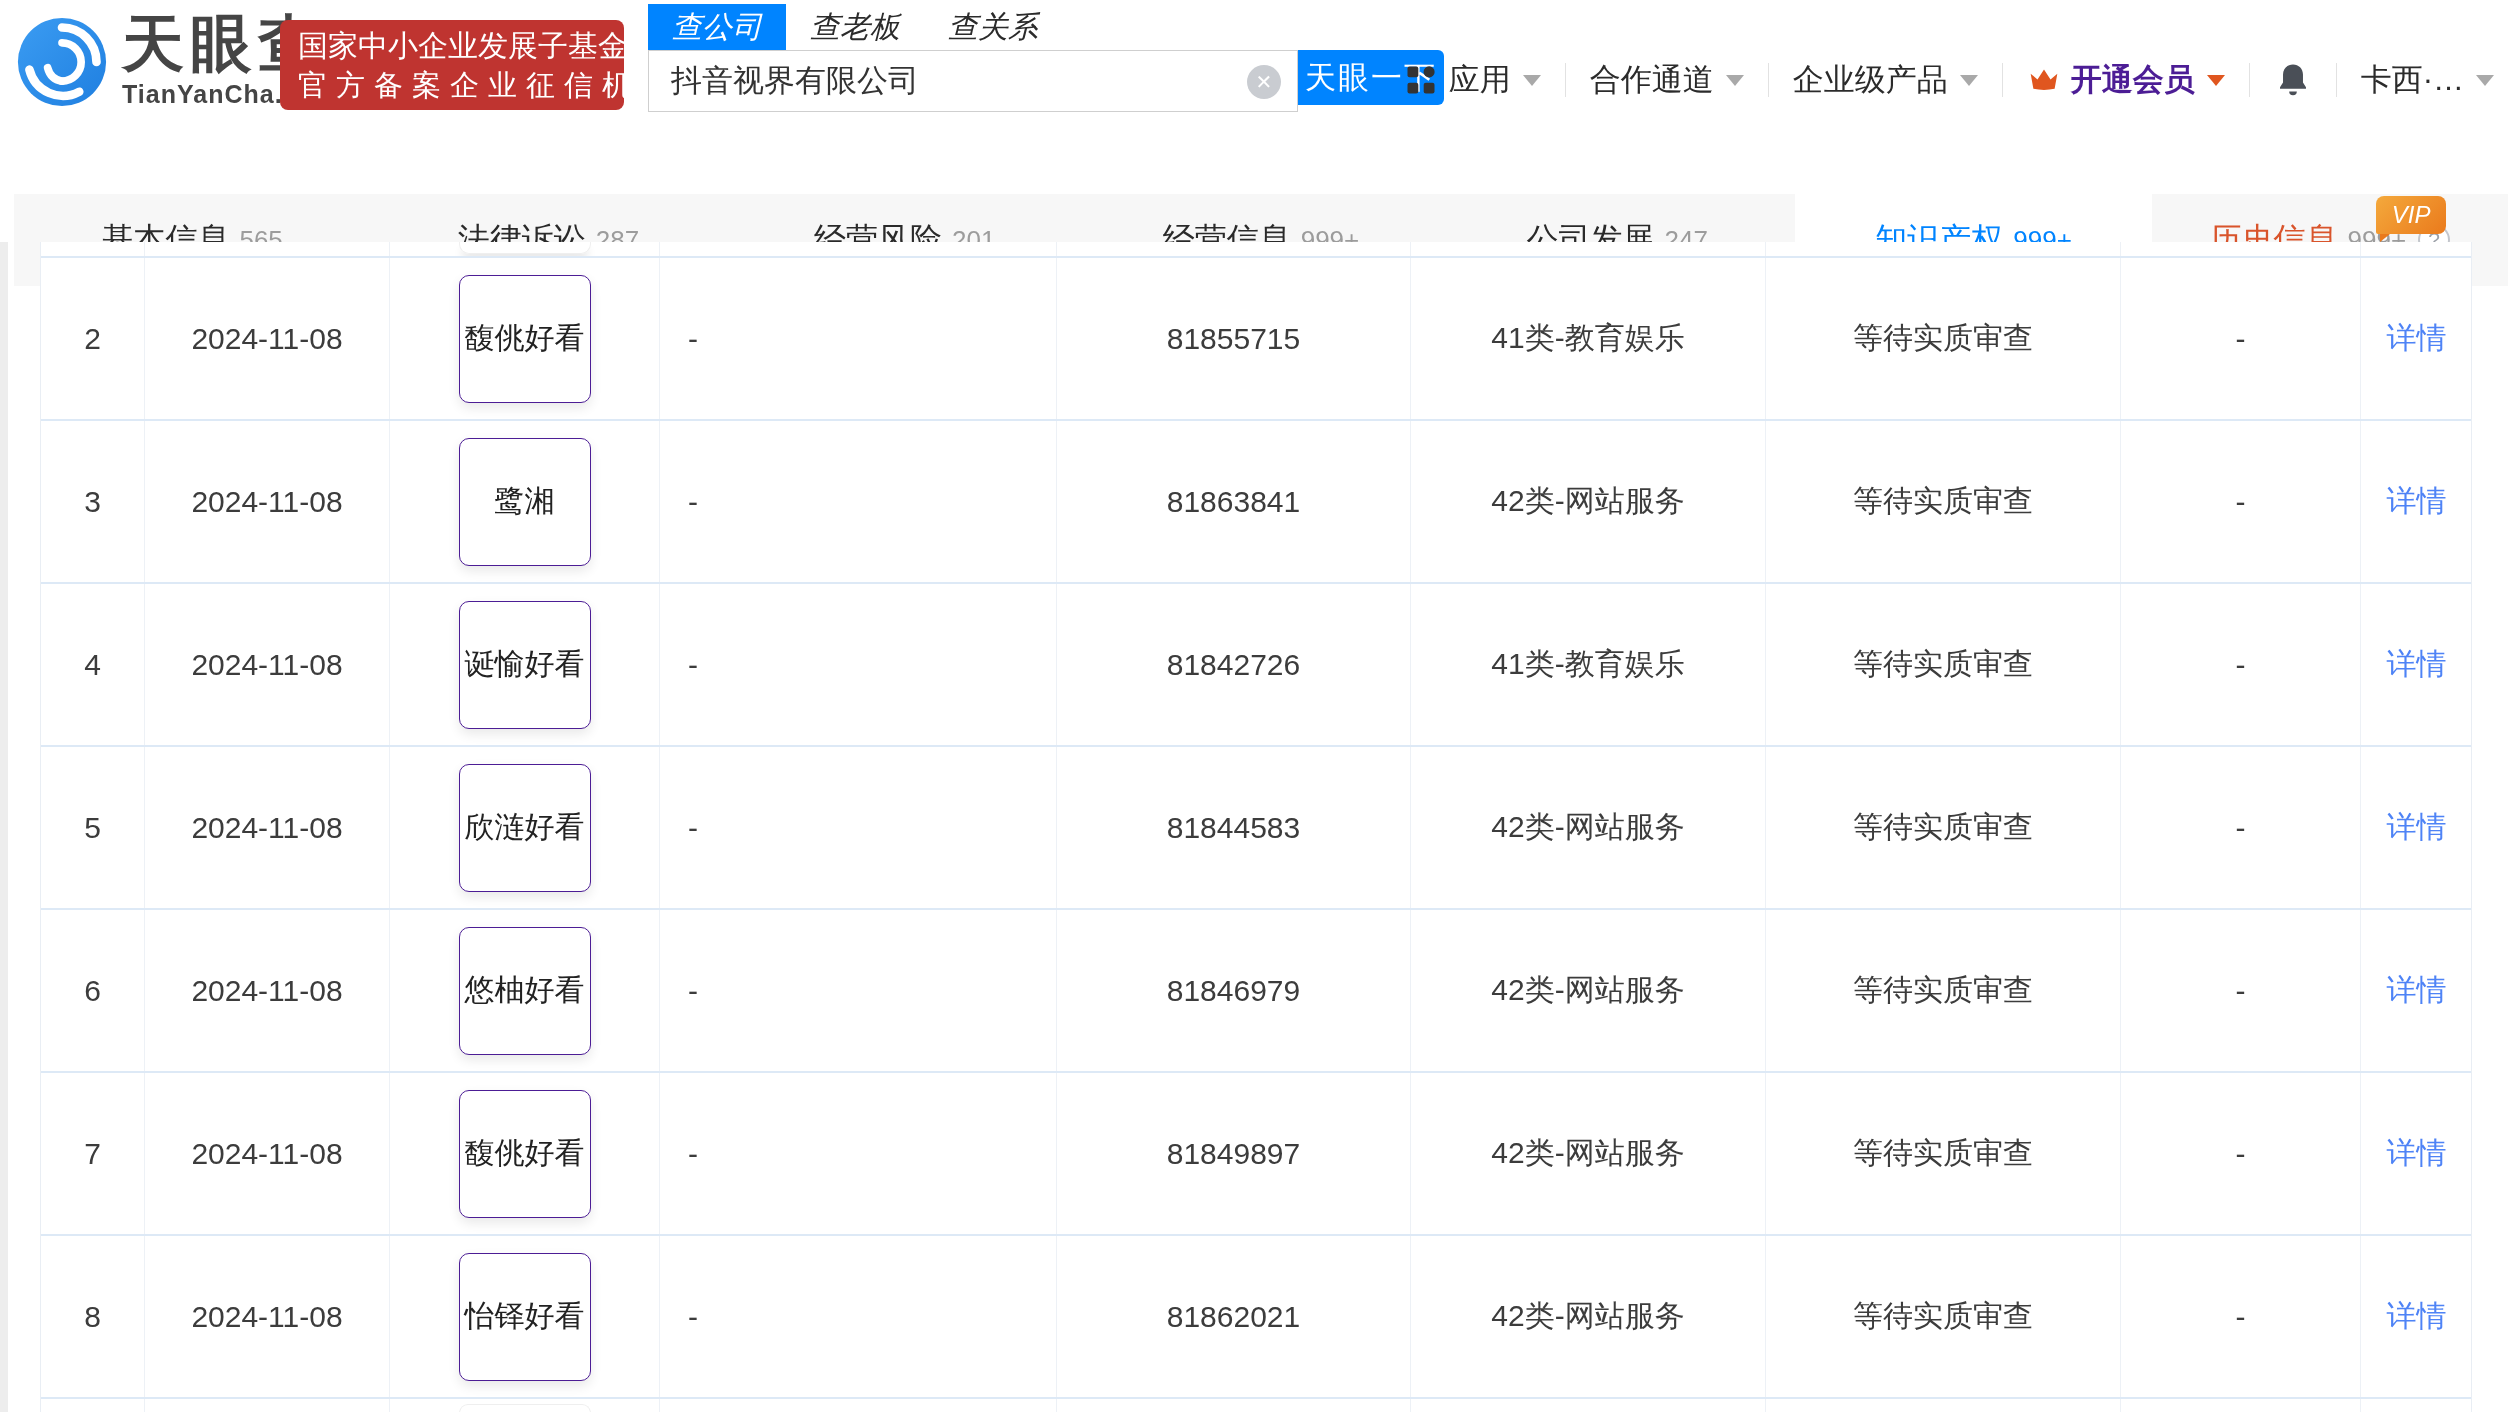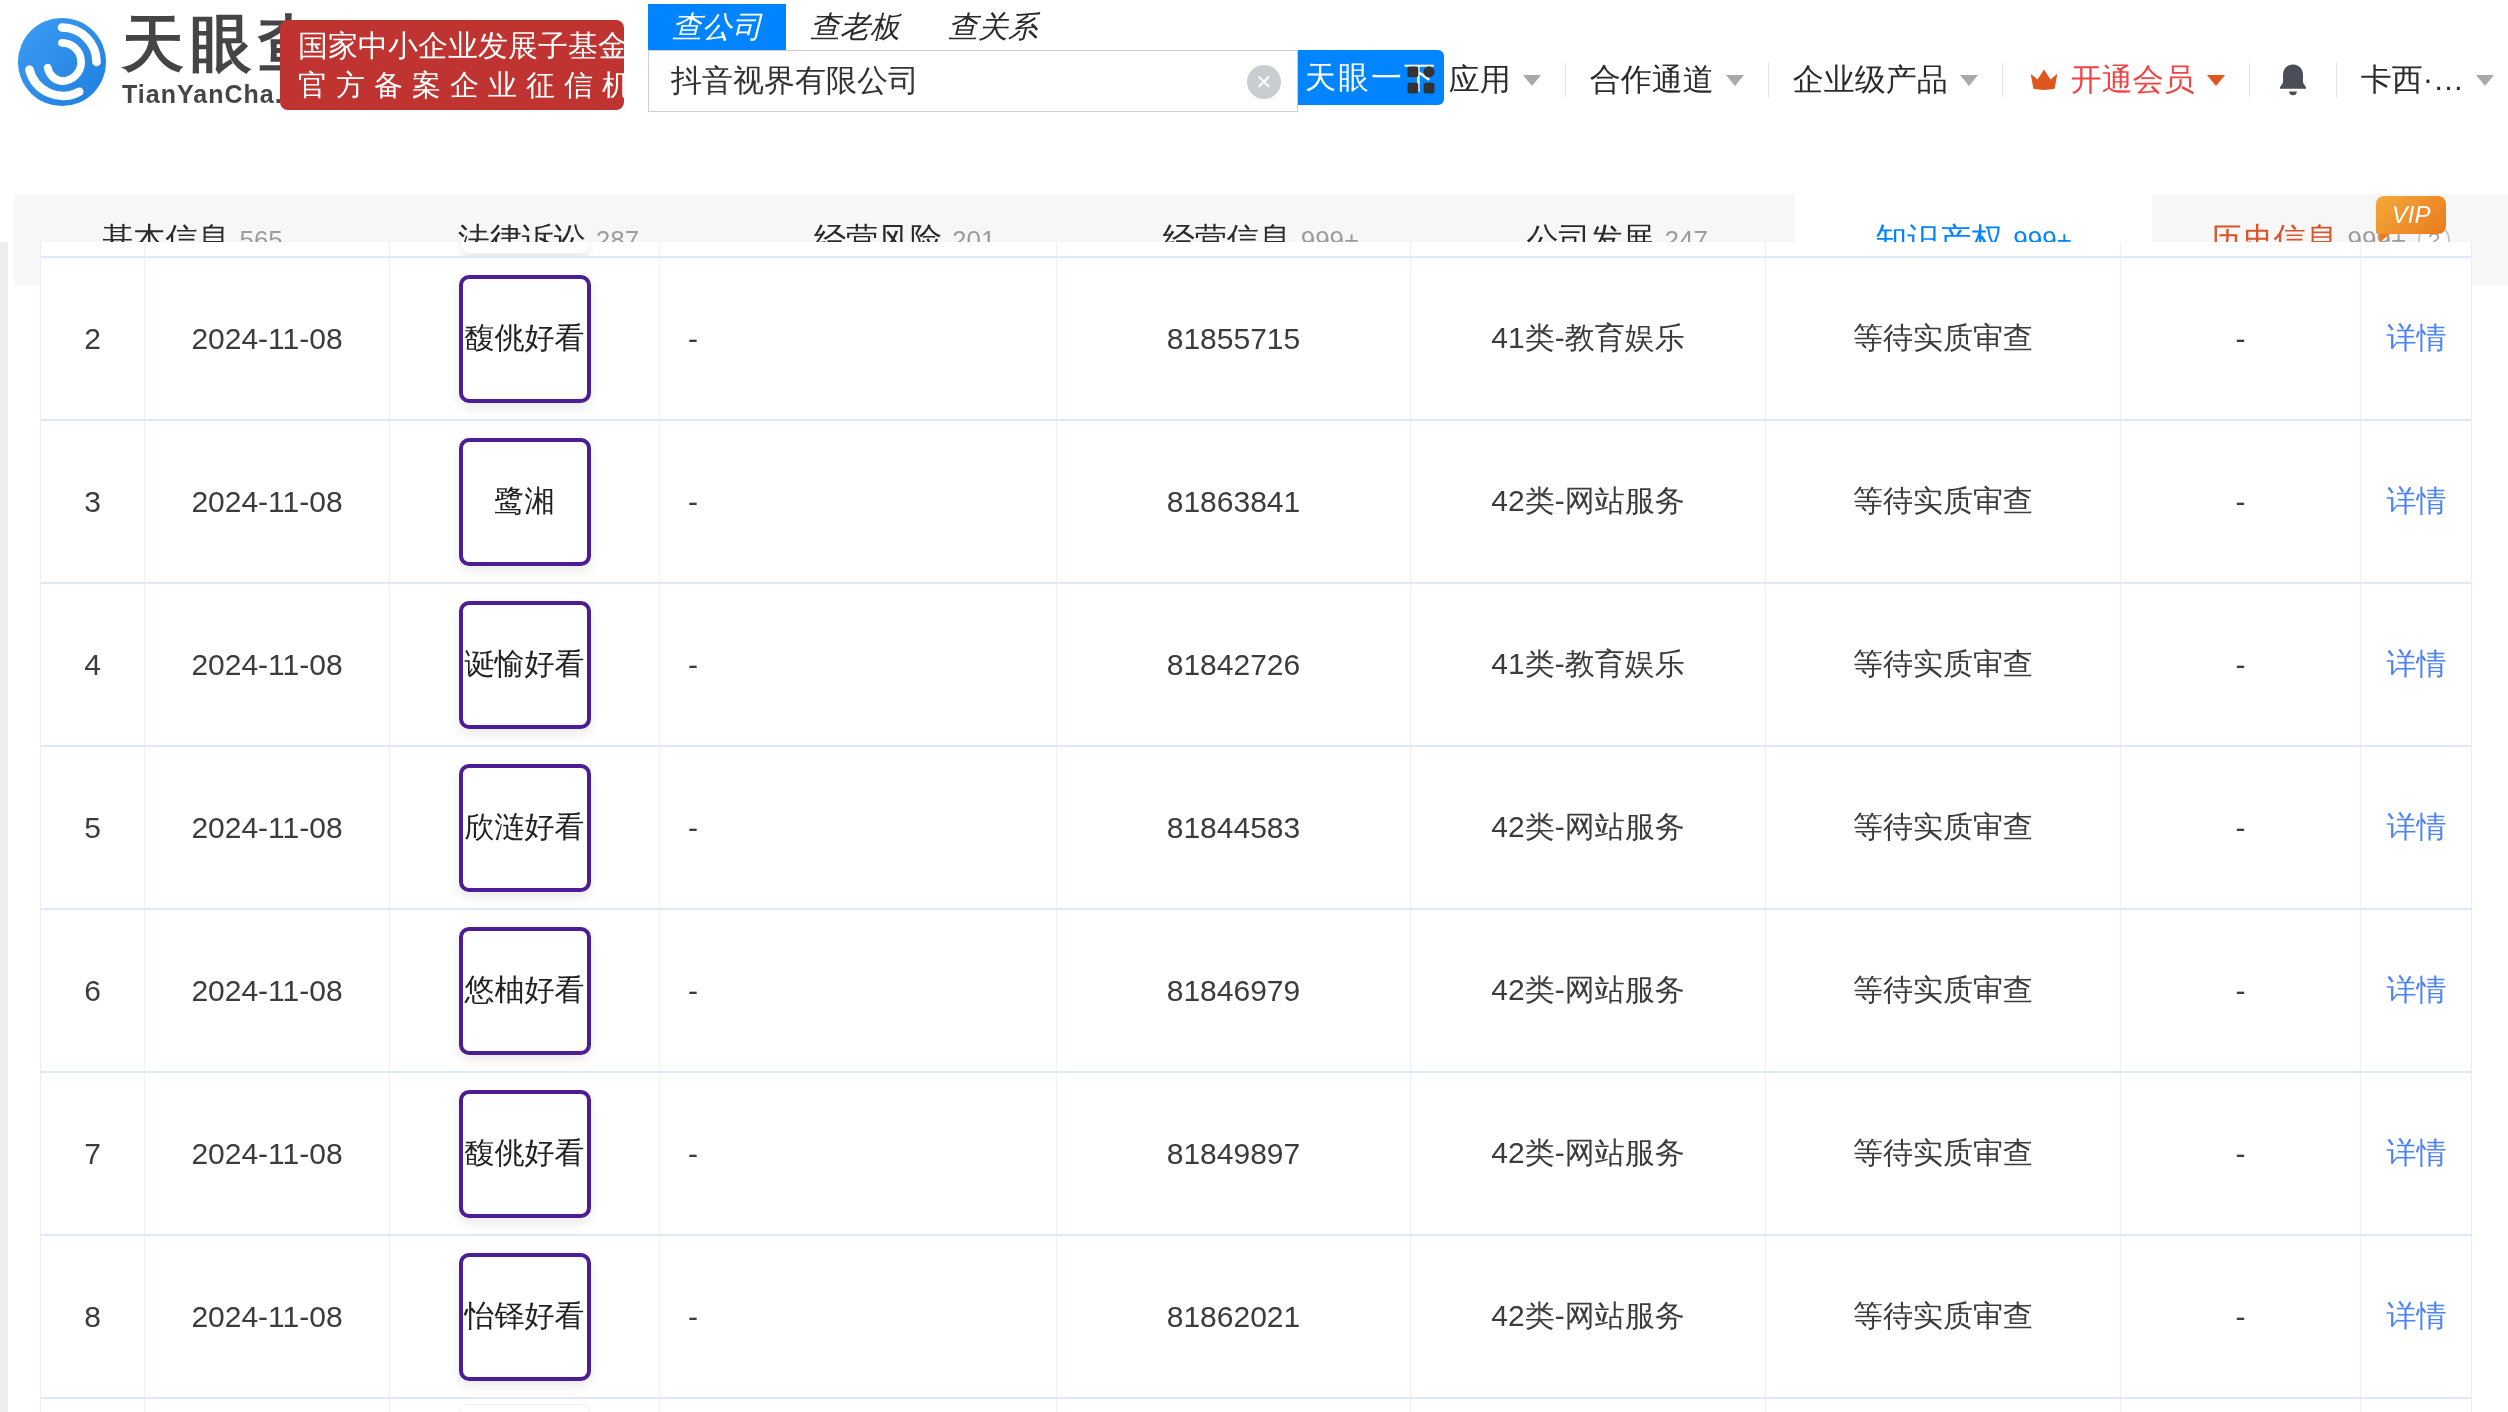--- a/index.html
+++ b/index.html
@@ -41,21 +41,21 @@
     width:146px; height:55px; background:#0084ff; color:#fff; font-size:31px; border:none;
     border-radius:0 6px 6px 0; cursor:pointer; font-family:inherit; letter-spacing:2px;
   }
   
   .top-nav { position:absolute; right:14px; top:52px; display:flex; align-items:center; height:56px; }
   .nav-item { display:flex; align-items:center; font-size:31px; color:#2b2b2b; cursor:pointer; white-space:nowrap; }
   .nav-item .glyph { margin-right:10px; display:flex; }
   .caret { width:0; height:0; border-left:9px solid transparent; border-right:9px solid transparent; border-top:11px solid #a9a9a9; margin-left:12px; }
   .caret.orange { border-top-color:#e0561f; }
   .nav-sep { width:1px; height:34px; background:#e2e2e2; margin:0 24px; }
-  .nav-vip { color:#ef4444; font-weight:normal; }
+  .nav-vip { color:#4c1d95; font-weight:bold; }
   .bell { display:flex; cursor:pointer; }
   
   .tabbar { position:absolute; left:14px; right:0; top:150px; height:92px; background:#f7f7f7; display:flex;margin-top:44px; }
   .tab { flex:1; display:flex; align-items:center; justify-content:center; font-size:32px; color:#2a2a2a; cursor:pointer; position:relative; }
   .tab .count { font-size:26px; color:#9c9c9c; margin-left:10px; }
   .tab.active { background:#fff; color:#0084ff; }
   .tab.active .count { color:#0084ff; }
   .tab.vip-tab { color:#d9542b; }
   .q-icon {
     width:32px; height:32px; border:2px solid #c3c6cc; border-radius:50%; color:#9ba0a8;
@@ -74,21 +74,21 @@
   
   .edge-strip { position:absolute; left:0; top:242px; bottom:0; width:8px; background:#ededed; }
   .ip-table { position:absolute; left:40px; top:242px; width:2432px; height:1170px; border-left:1px solid #e9eef4; border-right:1px solid #e9eef4; overflow:hidden; background:#fff; }
   .t-row { display:grid; grid-template-columns:104px 245px 270px 397px 354px 355px 355px 240px 111px; border-bottom:2px solid #dde9f6; height:163px; }
   .t-row.partial-top { height:16px; }
   .t-row.partial-bottom { height:13px; border-bottom:none; }
   .t-cell { border-right:1px solid #edf1f6; display:flex; align-items:center; justify-content:center; font-size:30px; color:#3c3c3c; overflow:hidden; }
   .t-cell:last-child { border-right:none; }
   .t-cell.name-cell { justify-content:flex-start; padding-left:28px; }
   .mark-card {
-    width:132px; height:128px; background:#fff; border:4px solid #4c1d95; border-radius:10px;
+    width:132px; height:128px; background:#fff; border:1px solid #4c1d95; border-radius:10px;
     box-shadow:0 5px 12px rgba(0,0,0,0.09); display:flex; align-items:center; justify-content:center;
     font-family:"Liberation Serif","DejaVu Serif",serif; font-size:30px; color:#222; cursor:pointer;
   }
   .card-frag-bottom {
     width:132px; height:12px; border:1px solid #efefef; border-top:none; border-radius:0 0 10px 10px;
     box-shadow:0 6px 9px -2px rgba(0,0,0,0.12); align-self:flex-start;
   }
   .card-frag-top {
     width:132px; height:9px; border:1px solid #efefef; border-bottom:none; border-radius:10px 10px 0 0;
     align-self:flex-end; margin-bottom:-1px;

